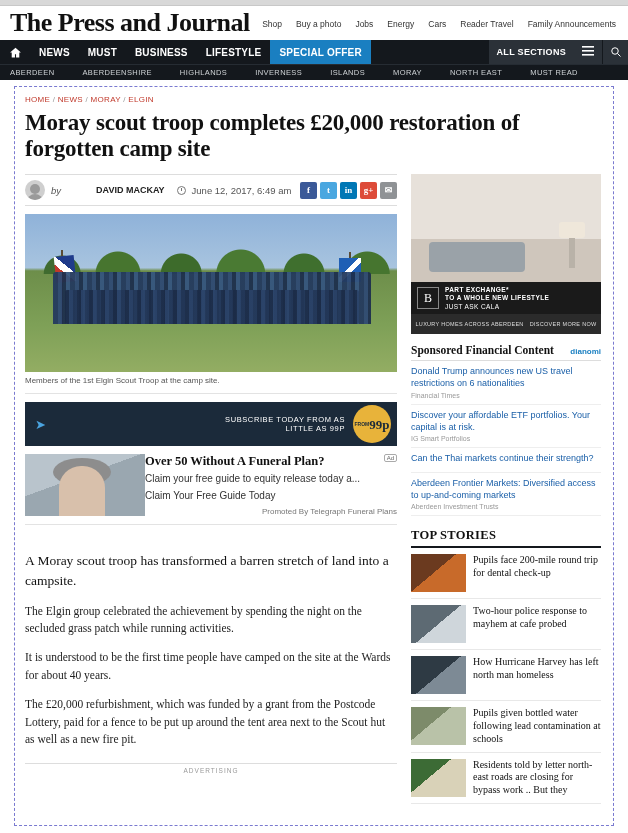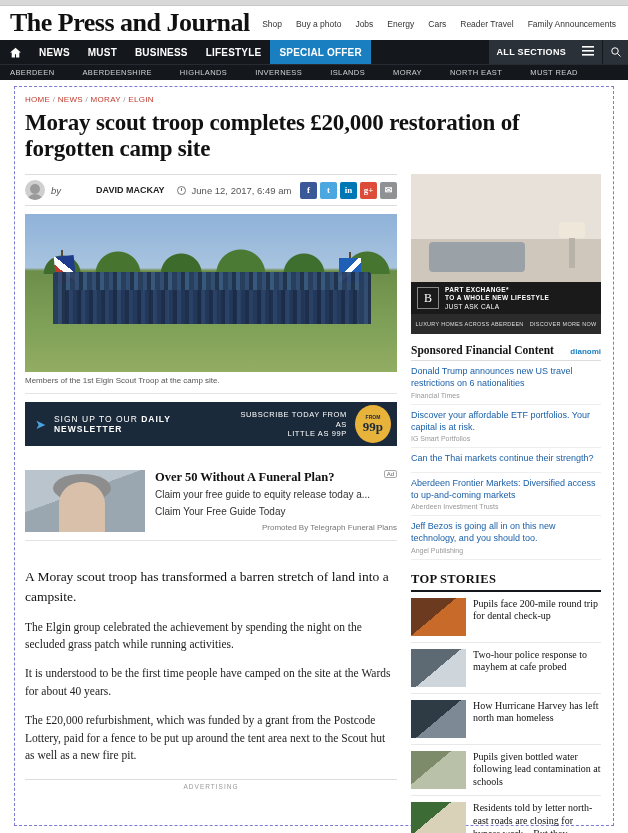--- a/index.html
+++ b/index.html
@@ -211,29 +211,29 @@
   .nl-left { display:flex;align-items:center;gap:8px;padding-left:10px; }
   .nl-plane { font-size: 13px; color:#4aa3df; }
   .nl-text { font-size: 8.5px; letter-spacing:1px; }
   .nl-text b { font-weight:700; }
   .nl-right {
     margin-left:auto; display:flex; align-items:center; gap:8px; padding-right:6px;
   }
   .nl-sub { font-size:7.5px; text-align:right; line-height:1.25; letter-spacing:.6px;}
   .nl-badge {
     width:38px;height:38px;border-radius:50%;background:#e8b33a;color:#1b2a3a;
-    display:flex;flex-direction:column;align-items:center;justify-content:center;
+    display:flex;align-items:center;justify-content:center;
     font-weight:700; line-height:1;
   }
   .nl-badge .from{font-size:5px;}
   .nl-badge .amt{font-size:13px;font-family:"Liberation Serif",serif;}
 
   
   .promo {
-    margin-top: 24px; display:flex; gap:10px; border-bottom:1px solid #e3e3e3; padding-bottom:8px;
+    margin-top: 8px; display:flex; border-bottom:1px solid #e3e3e3; padding-bottom:8px;
   }
   .promo-img {
     width:120px;height:62px;flex:0 0 120px;
     background: linear-gradient(160deg,#b9c4cc 0 40%,#9aa7b0 40% 100%);
     position:relative;overflow:hidden;
   }
   .promo-img:after{
     content:"";position:absolute;left:34px;top:12px;width:46px;height:50px;border-radius:22px 22px 0 0;
     background:#d8c0ab;
   }
@@ -415,24 +415,20 @@
           <div class="flagl"></div>
           <div class="flagr"></div>
           <div class="crowd"></div>
           <div class="crowd2"></div>
         </div>
         <div class="caption">Members of the 1st Elgin Scout Troop at the camp site.</div>
 
         <div class="newsletter">
           <div class="nl-left">
             <span class="nl-plane">➤</span>
-            <div class="nl-text">
-              <span>SIGN UP TO OUR</span>
-              <b>DAILY NEWSLETTER</b>
-            </div>
           </div>
           <div class="nl-right">
             <div class="nl-sub">
               <div>SUBSCRIBE TODAY FROM AS</div>
               <div>LITTLE AS 99P</div>
             </div>
             <div class="nl-badge">
               <span class="from">FROM</span>
               <span class="amt">99p</span>
             </div>
@@ -495,24 +491,20 @@
           <div class="spon-src">IG Smart Portfolios</div>
         </div>
         <div class="spon-item">
           <div class="spon-link">Can the Thai markets continue their strength?</div>
           <div class="spon-src"></div>
         </div>
         <div class="spon-item">
           <div class="spon-link">Aberdeen Frontier Markets: Diversified access to up-and-coming markets</div>
           <div class="spon-src">Aberdeen Investment Trusts</div>
         </div>
-        <div class="spon-item">
-          <div class="spon-link">Jeff Bezos is going all in on this new technology, and you should too.</div>
-          <div class="spon-src">Angel Publishing</div>
-        </div>
 
         <div class="top-stories-hd">TOP STORIES</div>
 
         <div class="ts-item">
           <div class="ts-thumb t1"></div>
           <div class="ts-txt">Pupils face 200-mile round trip for dental check-up</div>
         </div>
         <div class="ts-item">
           <div class="ts-thumb t2"></div>
           <div class="ts-txt">Two-hour police response to mayhem at cafe probed</div>

